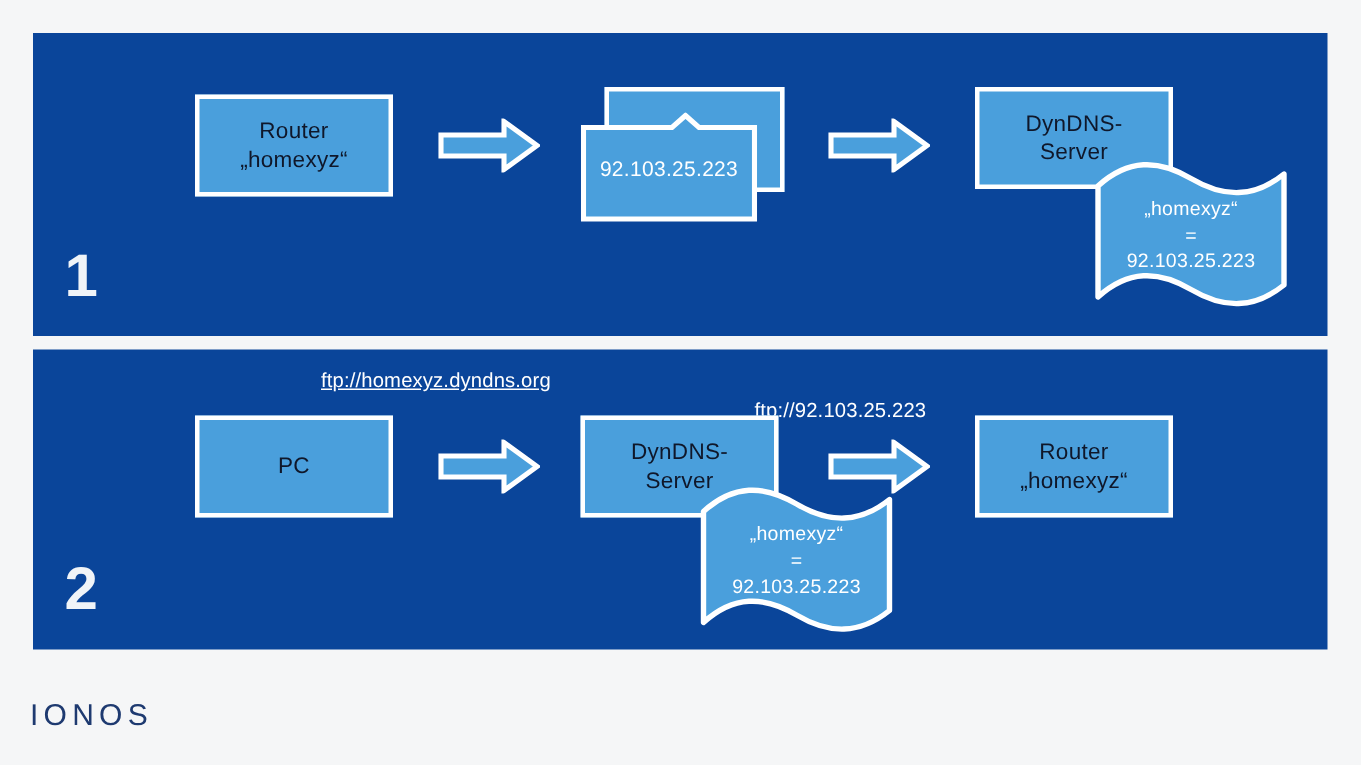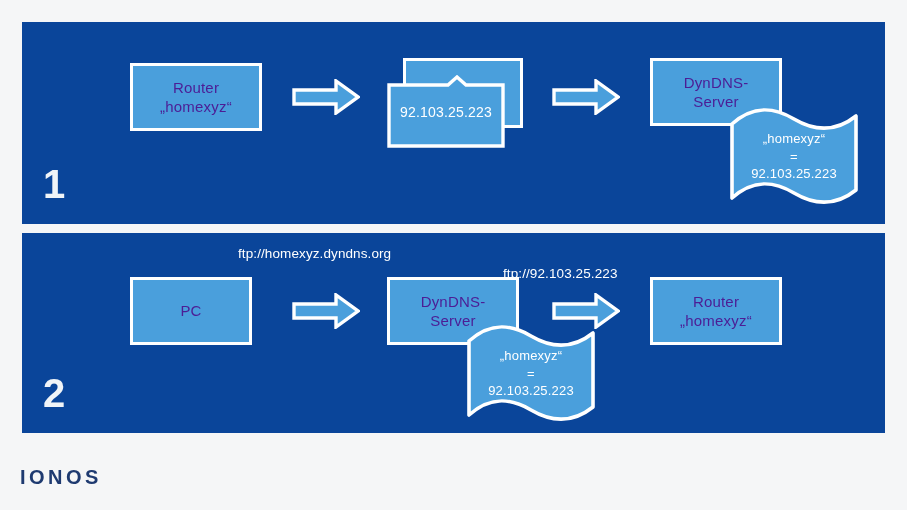--- a/index.html
+++ b/index.html
@@ -47,21 +47,21 @@
   
   .node-box {
     position: absolute;
     background: #4a9fdc;
     border: 3px solid #ffffff;
     box-sizing: border-box;
     display: flex;
     align-items: center;
     justify-content: center;
     text-align: center;
-    color: #4c1d95;
+    color: #0f172a;
     font-size: 15px;
     line-height: 1.28;
     letter-spacing: .2px;
   }
   .node-box .lbl { white-space: pre-line; display:block; }
 
   
   .arrow {
     position: absolute;
     width: 68px;
@@ -130,21 +130,21 @@
     letter-spacing: .1px;
     white-space: nowrap;
   }
 
   
   #brand-logo {
     position: absolute;
     left: 20px;
     top: 466px;
     font-size: 20px;
-    font-weight: bold;
+    font-weight: normal;
     letter-spacing: 3.5px;
     color: #1e3a70;
     font-family: "Liberation Sans", sans-serif;
   }
 </style>
 </head>
 <body>
 
 <div id="canvas">
 
@@ -194,25 +194,25 @@
         <div class="eq">=</div>
         <div>92.103.25.223</div>
       </div>
     </div>
   </div>
 
   <div class="panel" id="panel-2">
 
     <div class="step-number" id="step-num-2">2</div>
 
-    <div class="url-caption" style="left:216px; top:13px;">ftp://homexyz.dyndns.org</div>
+    <div class="url-caption" style="left:192px; top:13px;text-decoration:underline;">ftp://homexyz.dyndns.org</div>
 
     <div class="url-caption" style="left:481px; top:13px;margin-top:20px;">ftp://92.103.25.223</div>
 
-    <div class="node-box" style="left:108px; top:44px; width:122px; height:68px;">
+    <div class="node-box" style="left:108px; top:44px; width:132px; height:68px;">
       <span class="lbl">PC</span>
     </div>
 
     <div class="arrow" style="left:270px; top:60px;">
       <svg viewBox="0 0 68 36" preserveAspectRatio="none">
         <polygon points="2,11 44,11 44,2 66,18 44,34 44,25 2,25" fill="#4a9fdc" stroke="#ffffff" stroke-width="3.4" stroke-linejoin="miter"></polygon>
       </svg>
     </div>
 
     <div class="node-box" style="left:365px; top:44px; width:132px; height:68px;">

